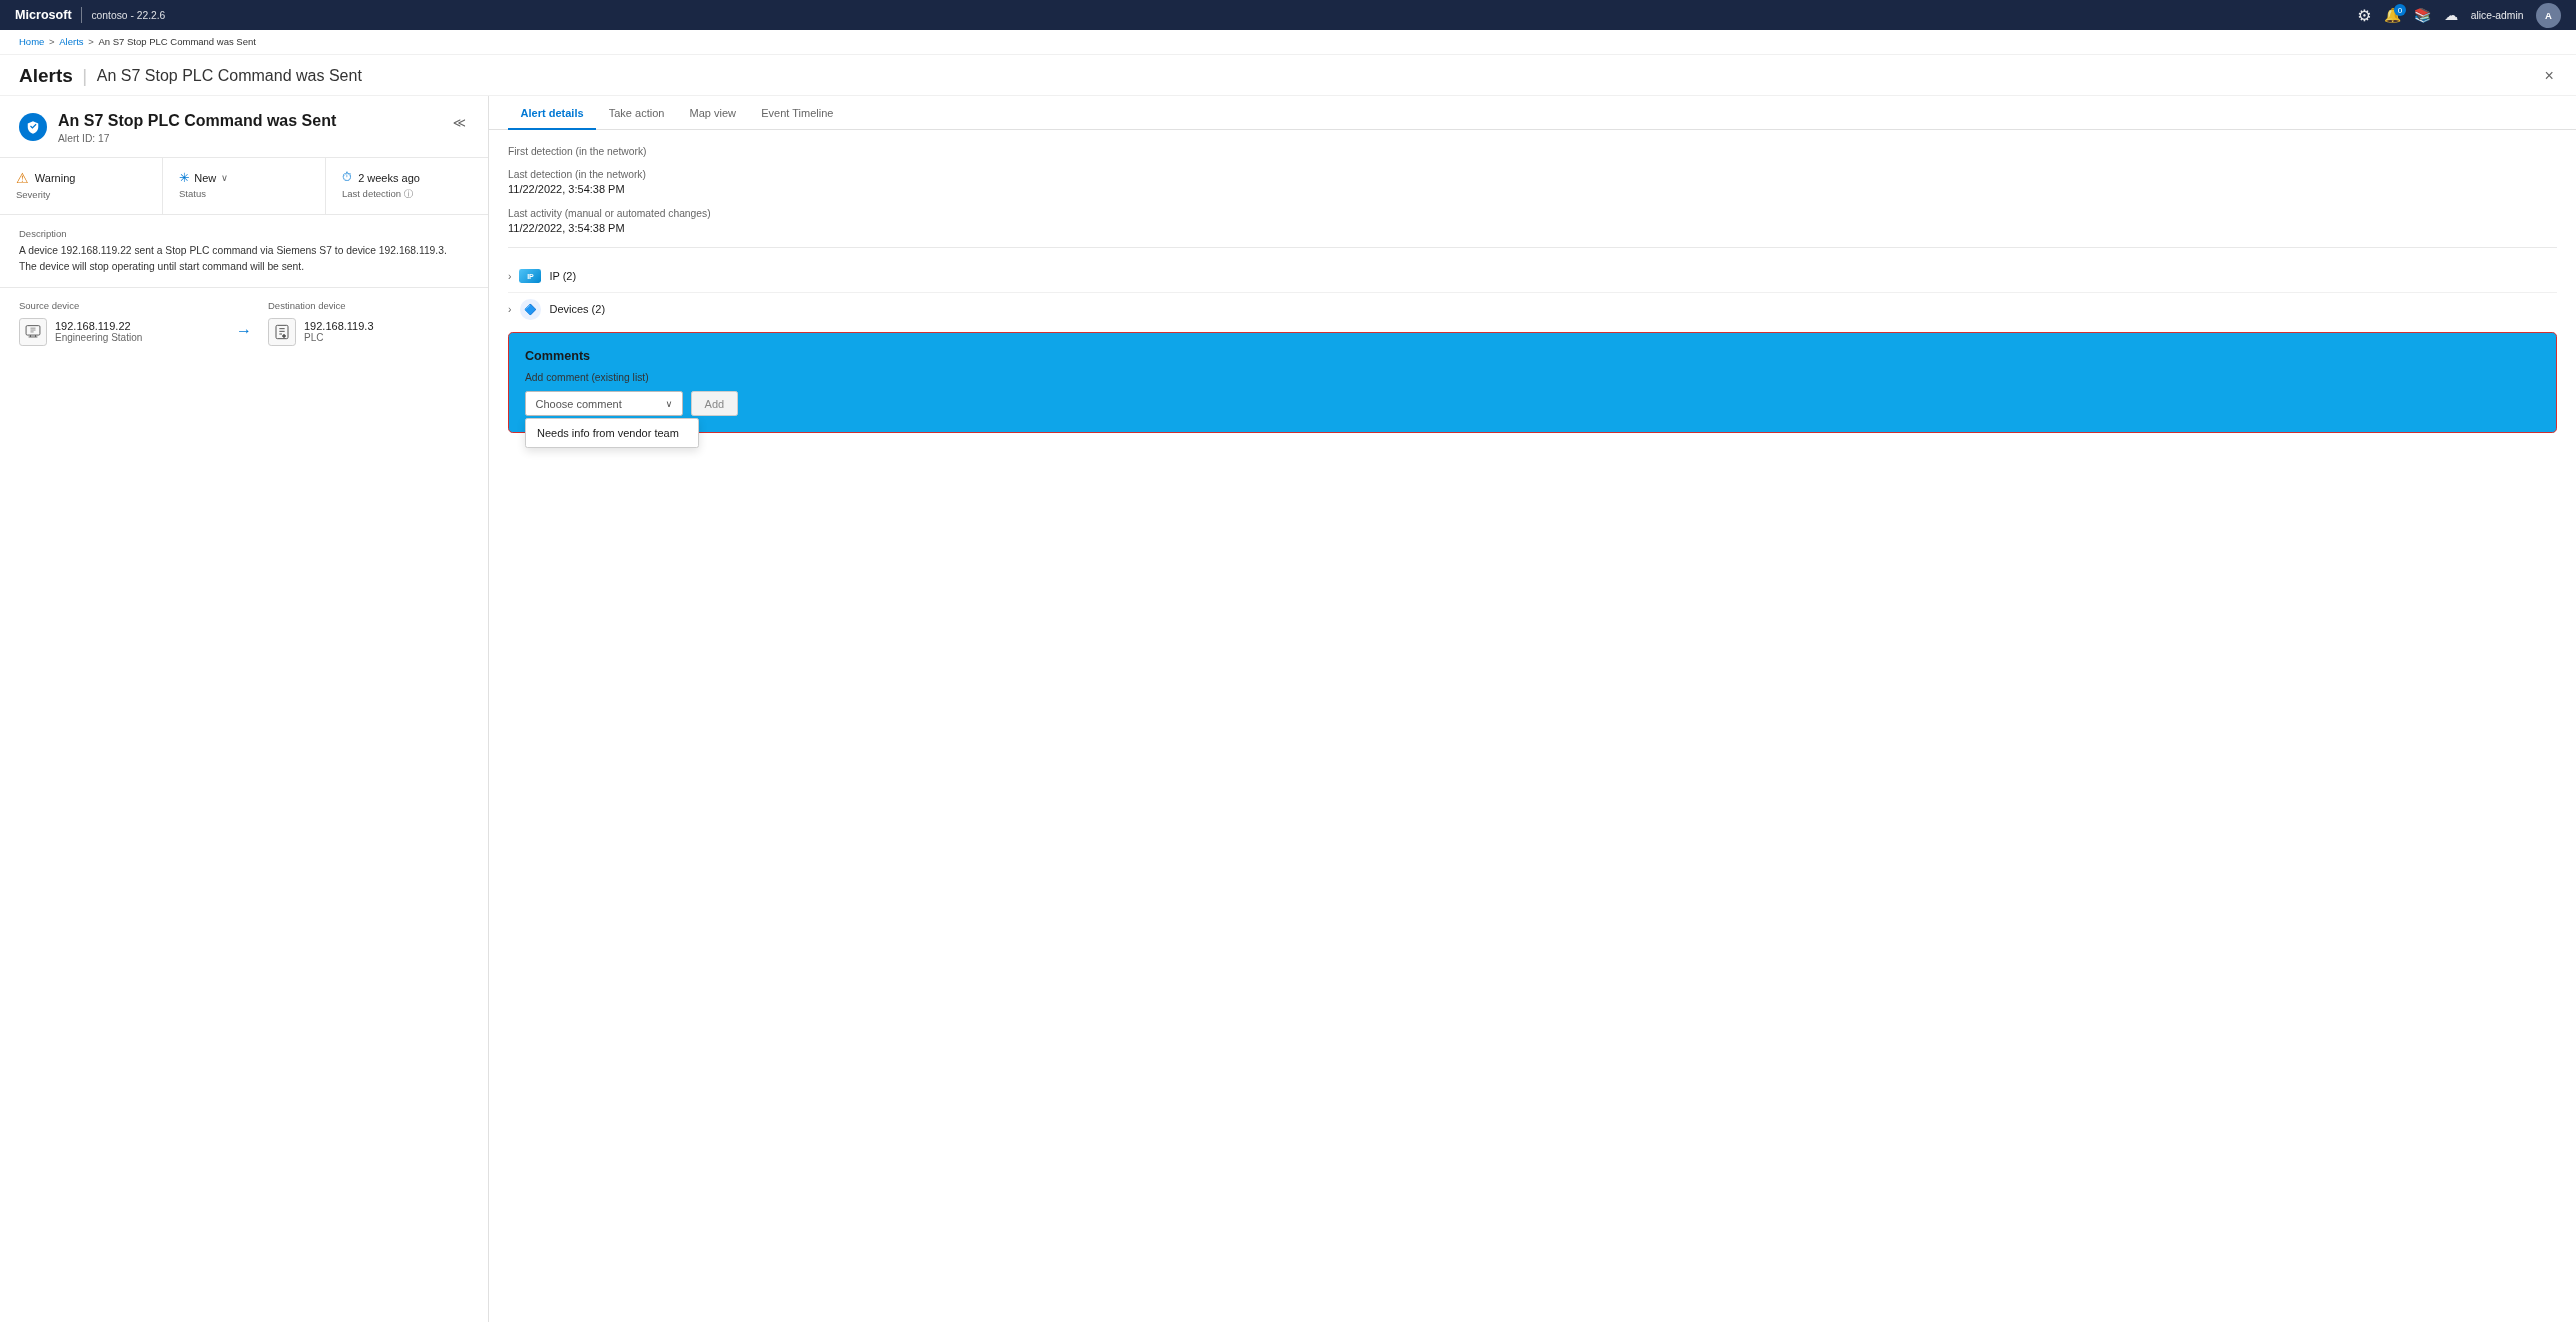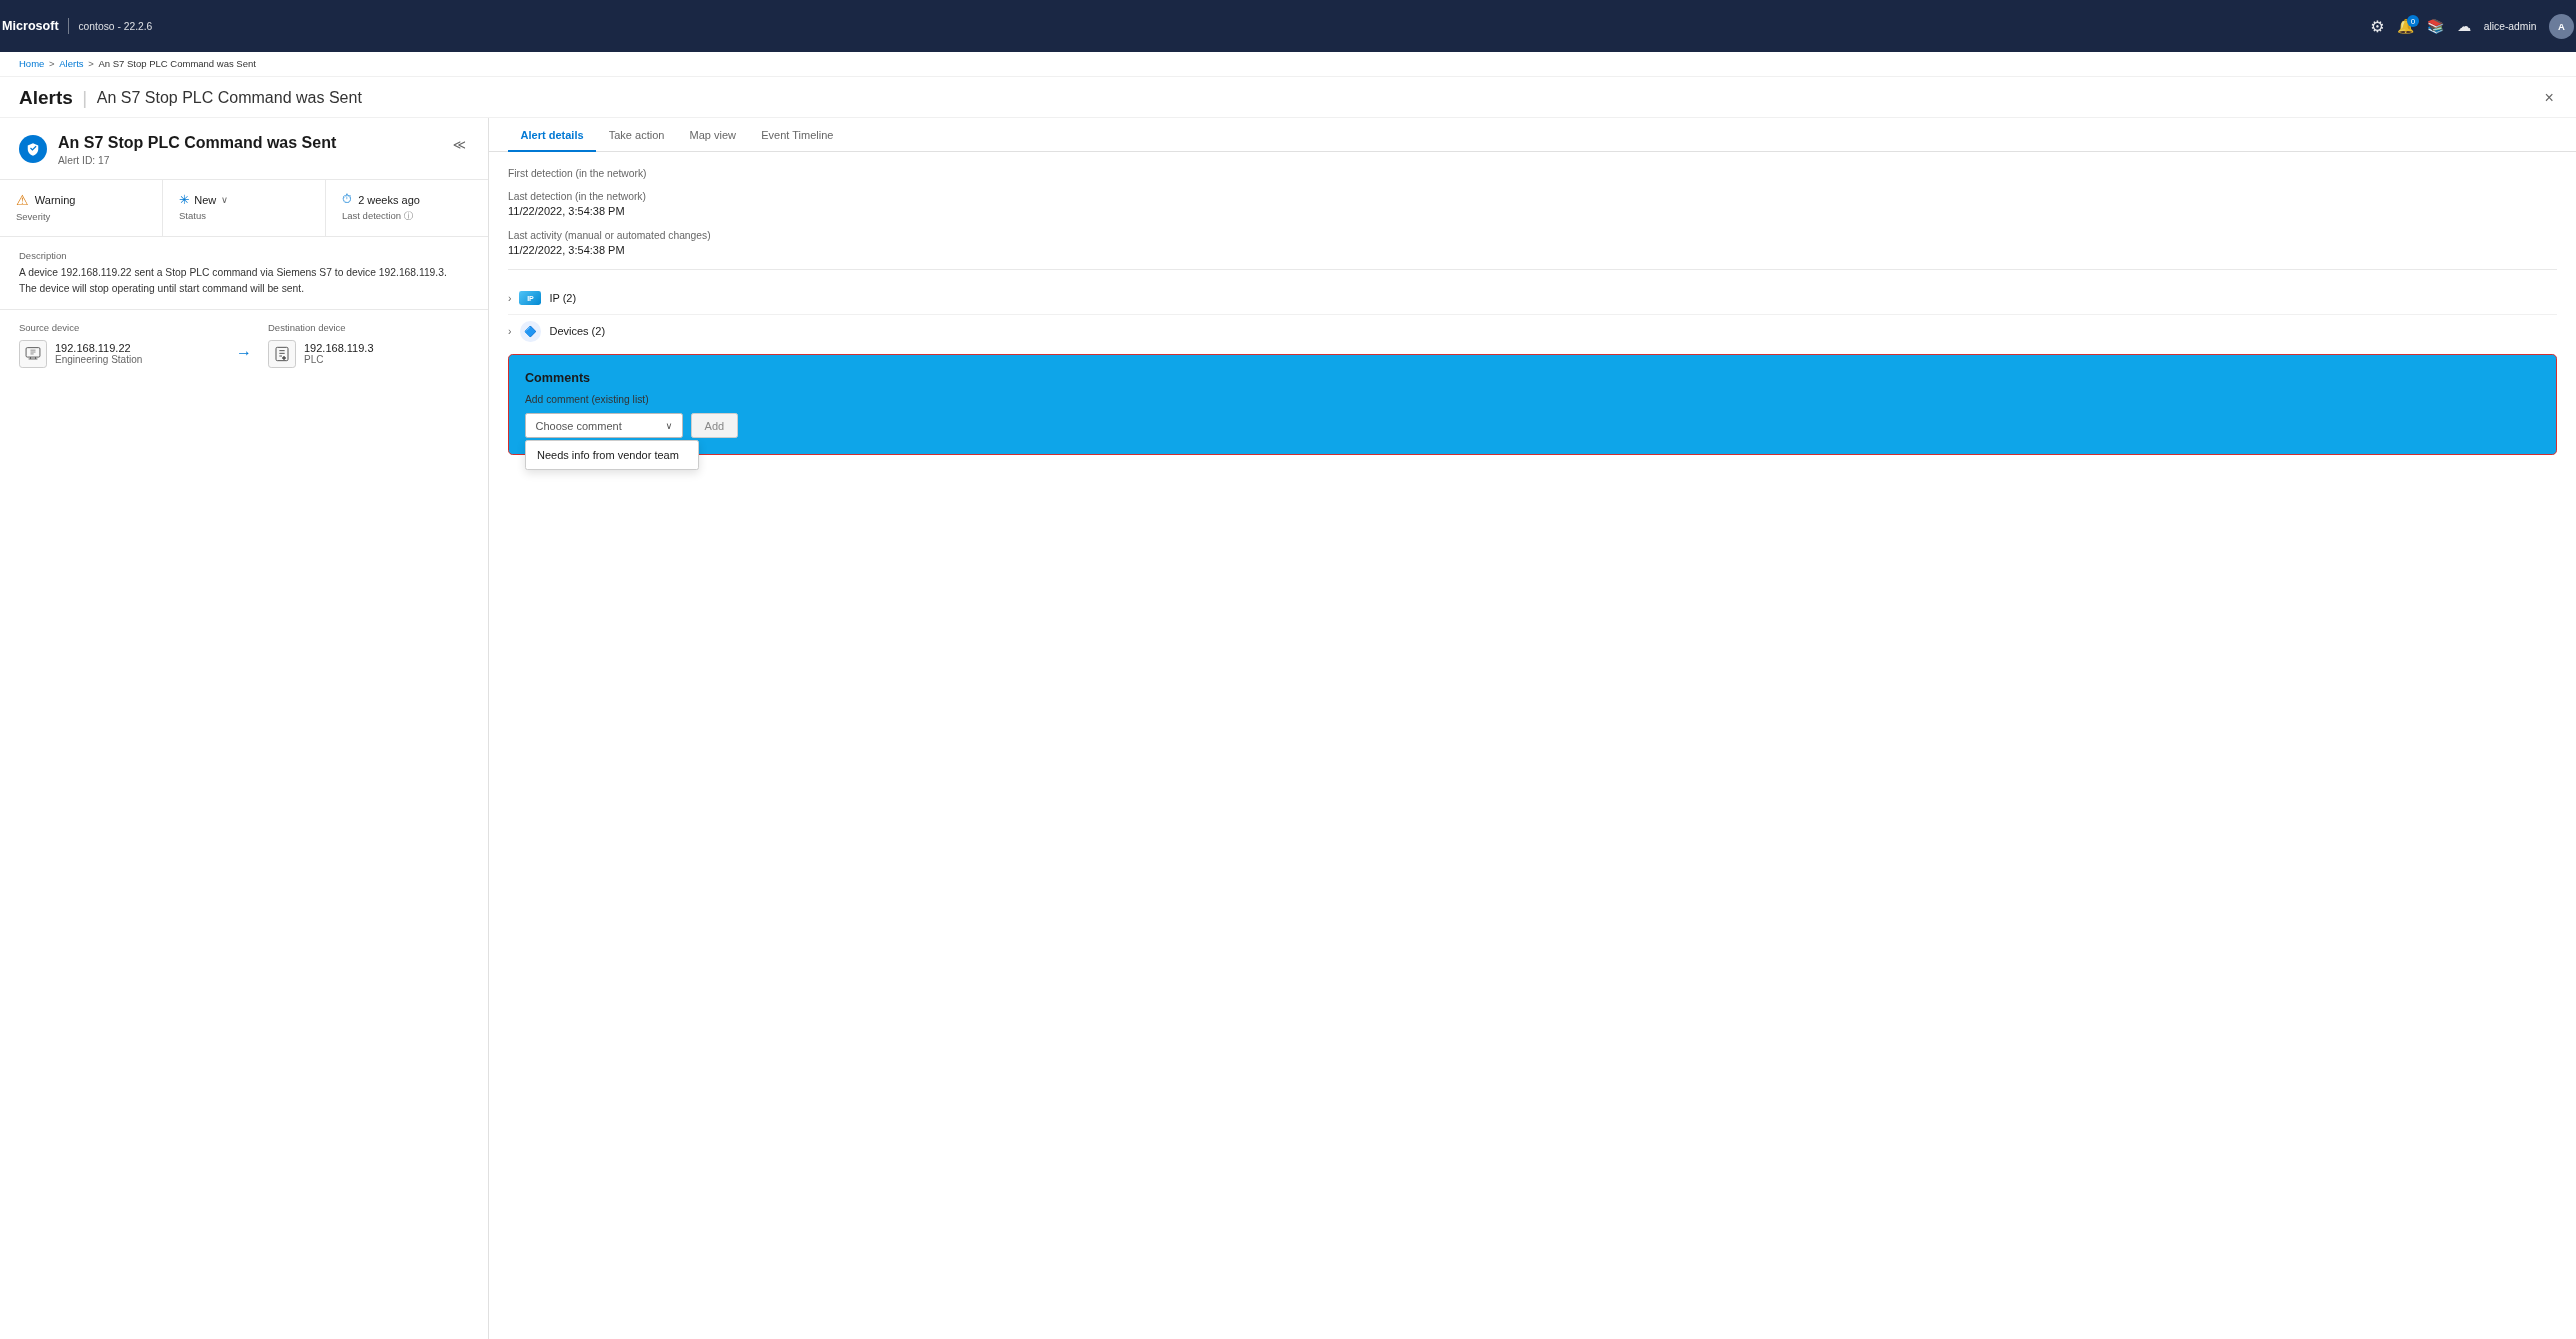--- a/index.html
+++ b/index.html
@@ -4,22 +4,22 @@
   <style>
     * { box-sizing: border-box; margin: 0; padding: 0; }
     body { font-family: 'Segoe UI', Arial, sans-serif; font-size: 11px; color: #1a1a1a; background: #fff; overflow: hidden; height: 100vh; }
 
     
     .navbar {
       background: #1a2744;
       color: #fff;
       display: flex;
       align-items: center;
-      height: 52px;
-      padding: 0 2px;
+      height: 30px;
+      padding: 0 15px;
       justify-content: space-between;
     }
     .navbar-left { display: flex; align-items: center; gap: 9.5px; }
     .navbar-brand { font-size: 12.6px; font-weight: 700; color: #fff; }
     .navbar-divider { width: 0.8px; height: 16px; background: rgba(255,255,255,0.4); }
     .navbar-version { font-size: 10.3px; color: rgba(255,255,255,0.85); }
     .navbar-right { display: flex; align-items: center; gap: 12.6px; }
     .nav-icon { color: rgba(255,255,255,0.9); cursor: pointer; font-size: 14px; position: relative; }
     .nav-badge {
       position: absolute; top: -3.2px; right: -4.7px;

